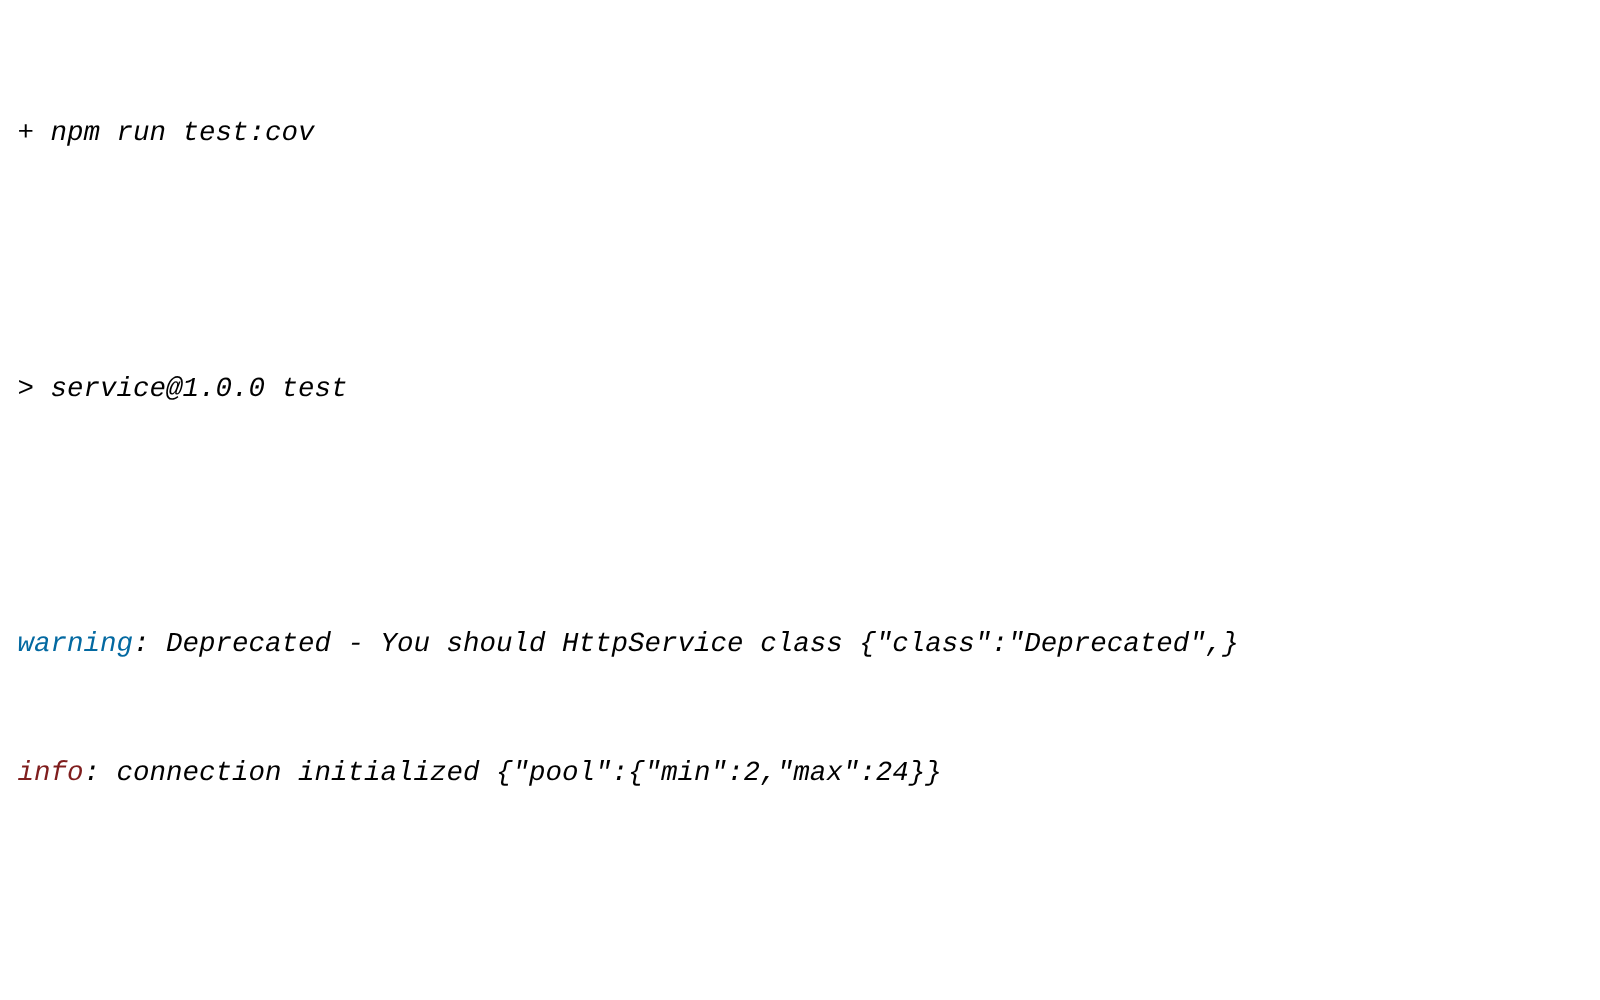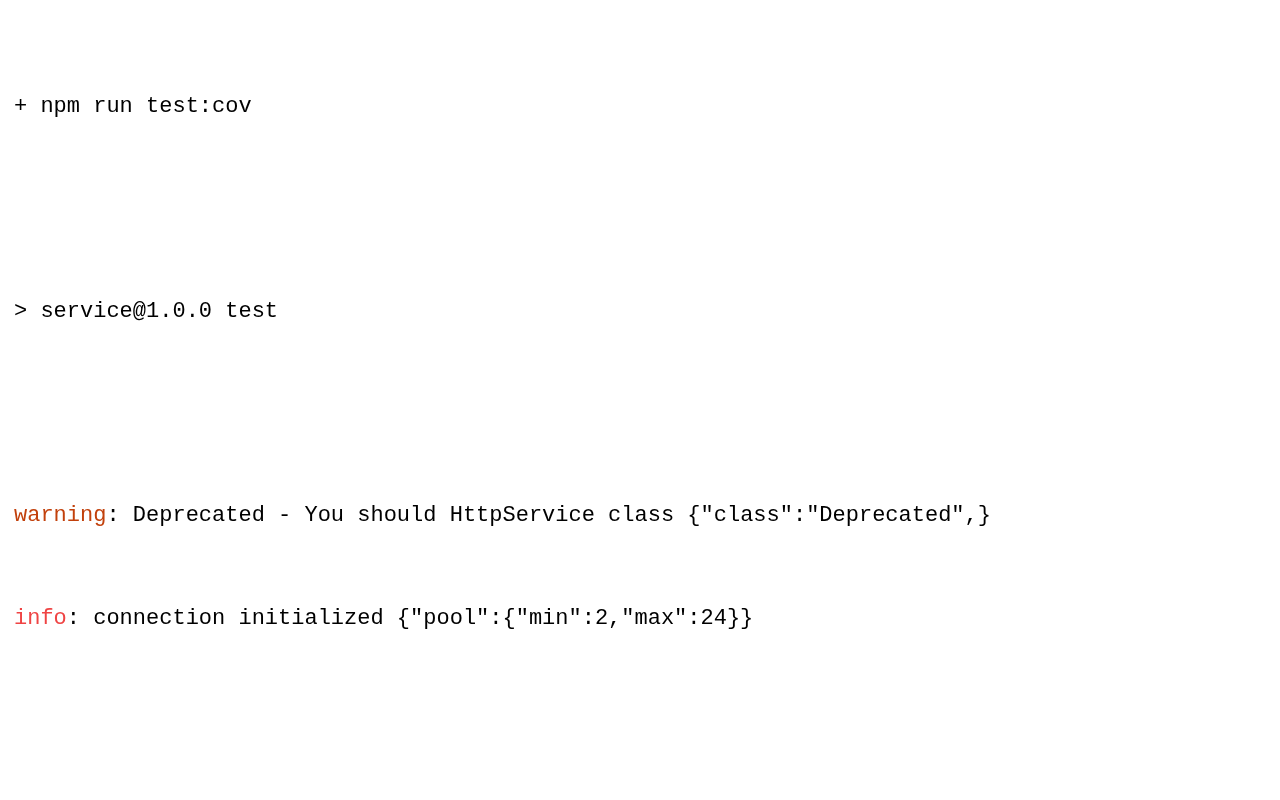--- a/index.html
+++ b/index.html
@@ -1,18 +1,19 @@
 <!DOCTYPE html>
 <html><head>
   <meta charset="utf-8">
   <style>
     * {
       margin: 0;
       padding: 0;
       box-sizing: border-box;
+      font-style: italic;
     }
     body {
       width: 1280px;
       height: 800px;
       background: #ffffff;
       font-family: "Courier New", Courier, monospace;
       font-size: 22px;
       line-height: 1.55;
       padding: 22px 14px;
       color: #000000;
@@ -21,24 +22,24 @@
       white-space: pre;
       font-weight: normal;
     }
     .terminal-line {
       display: block;
     }
     .blank-line {
       height: 1.55em;
     }
     .log-level-warning {
-      color: #c2410c;
+      color: #0369a1;
     }
     .log-level-info {
-      color: #ef4444;
+      color: #7f1d1d;
       margin-top: 32px;
     }
   </style>
 </head>
 <body>
 
 <div class="terminal-block">
   <span class="terminal-line">+ npm run test:cov</span>
   <span class="terminal-line blank-line"></span>
   <span class="terminal-line">&gt; service@1.0.0 test</span>

